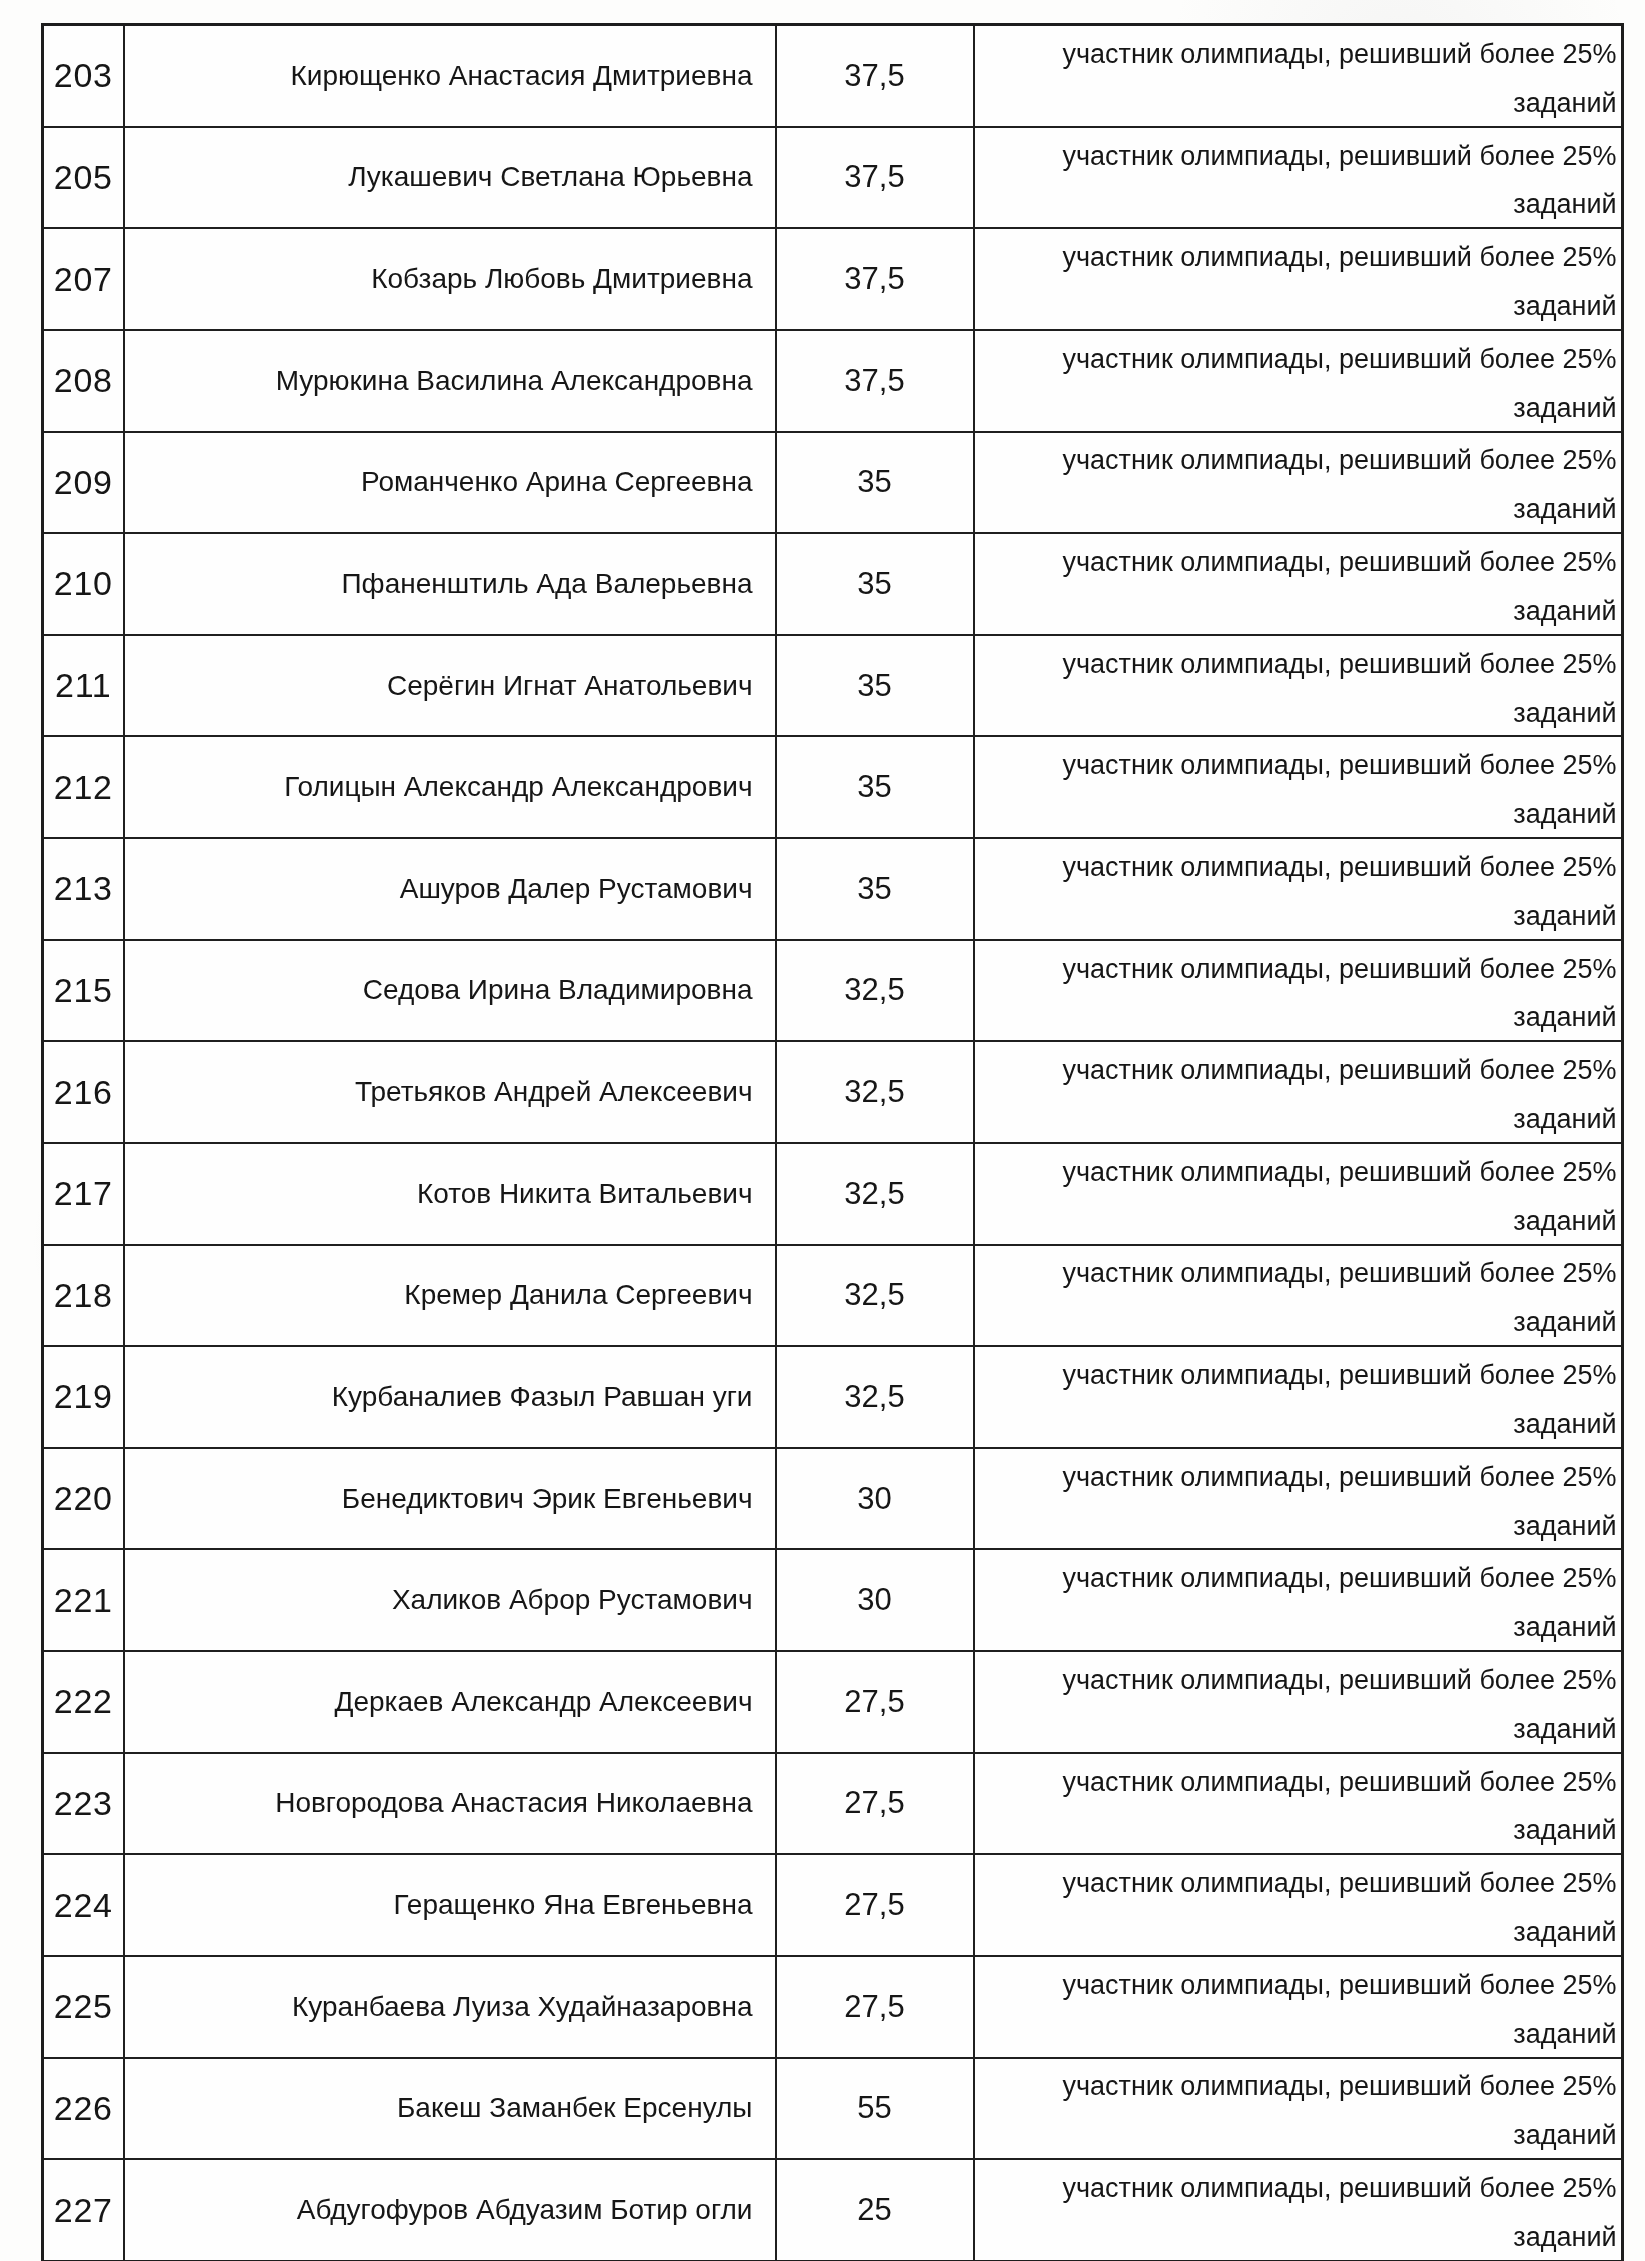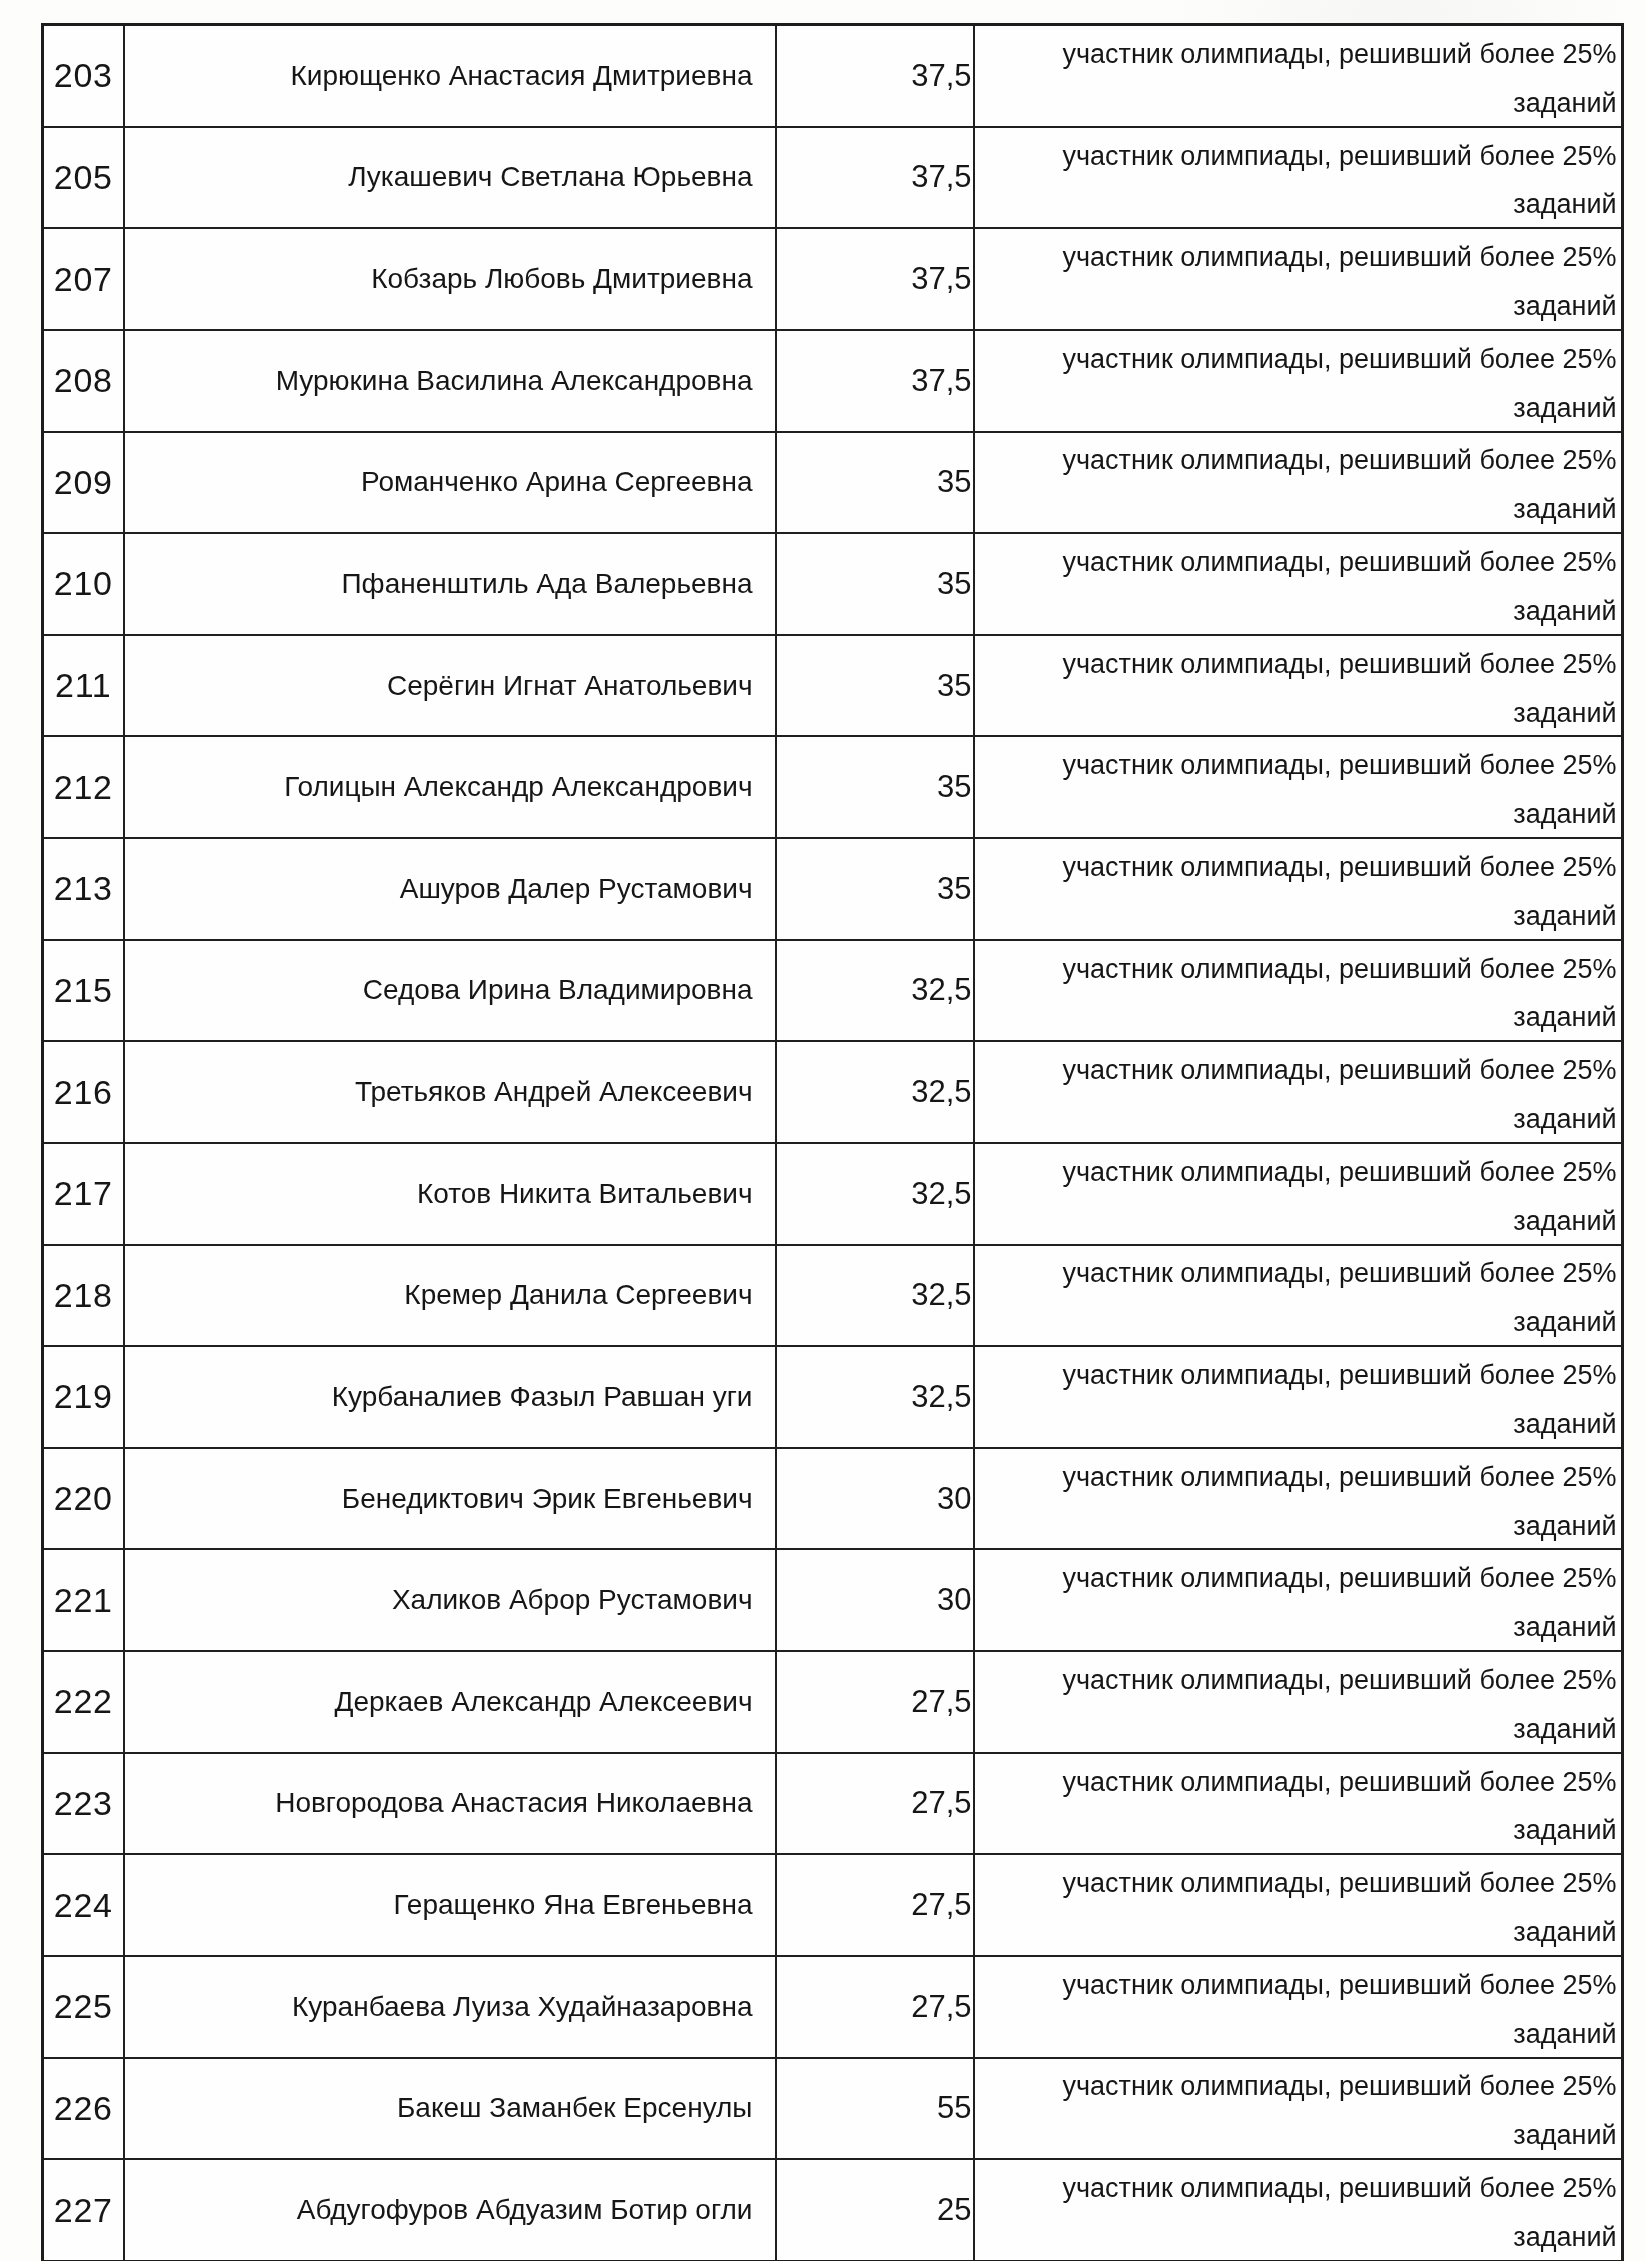--- a/index.html
+++ b/index.html
@@ -43,21 +43,21 @@
   }
   td.c-name {
     text-align: right;
     padding-left: 8.8px;
     padding-right: 22px;
     font-size: 28px;
     color: #161616;
     white-space: nowrap;
   }
   td.c-score {
-    text-align: right;
+    text-align: center;
     font-size: 31px;
     color: #161616;
   }
   td.c-status {
     text-align: center;
     font-size: 27px;
     line-height: 1.55;
     color: #161616;
     padding: 0 4.4px;
   }

